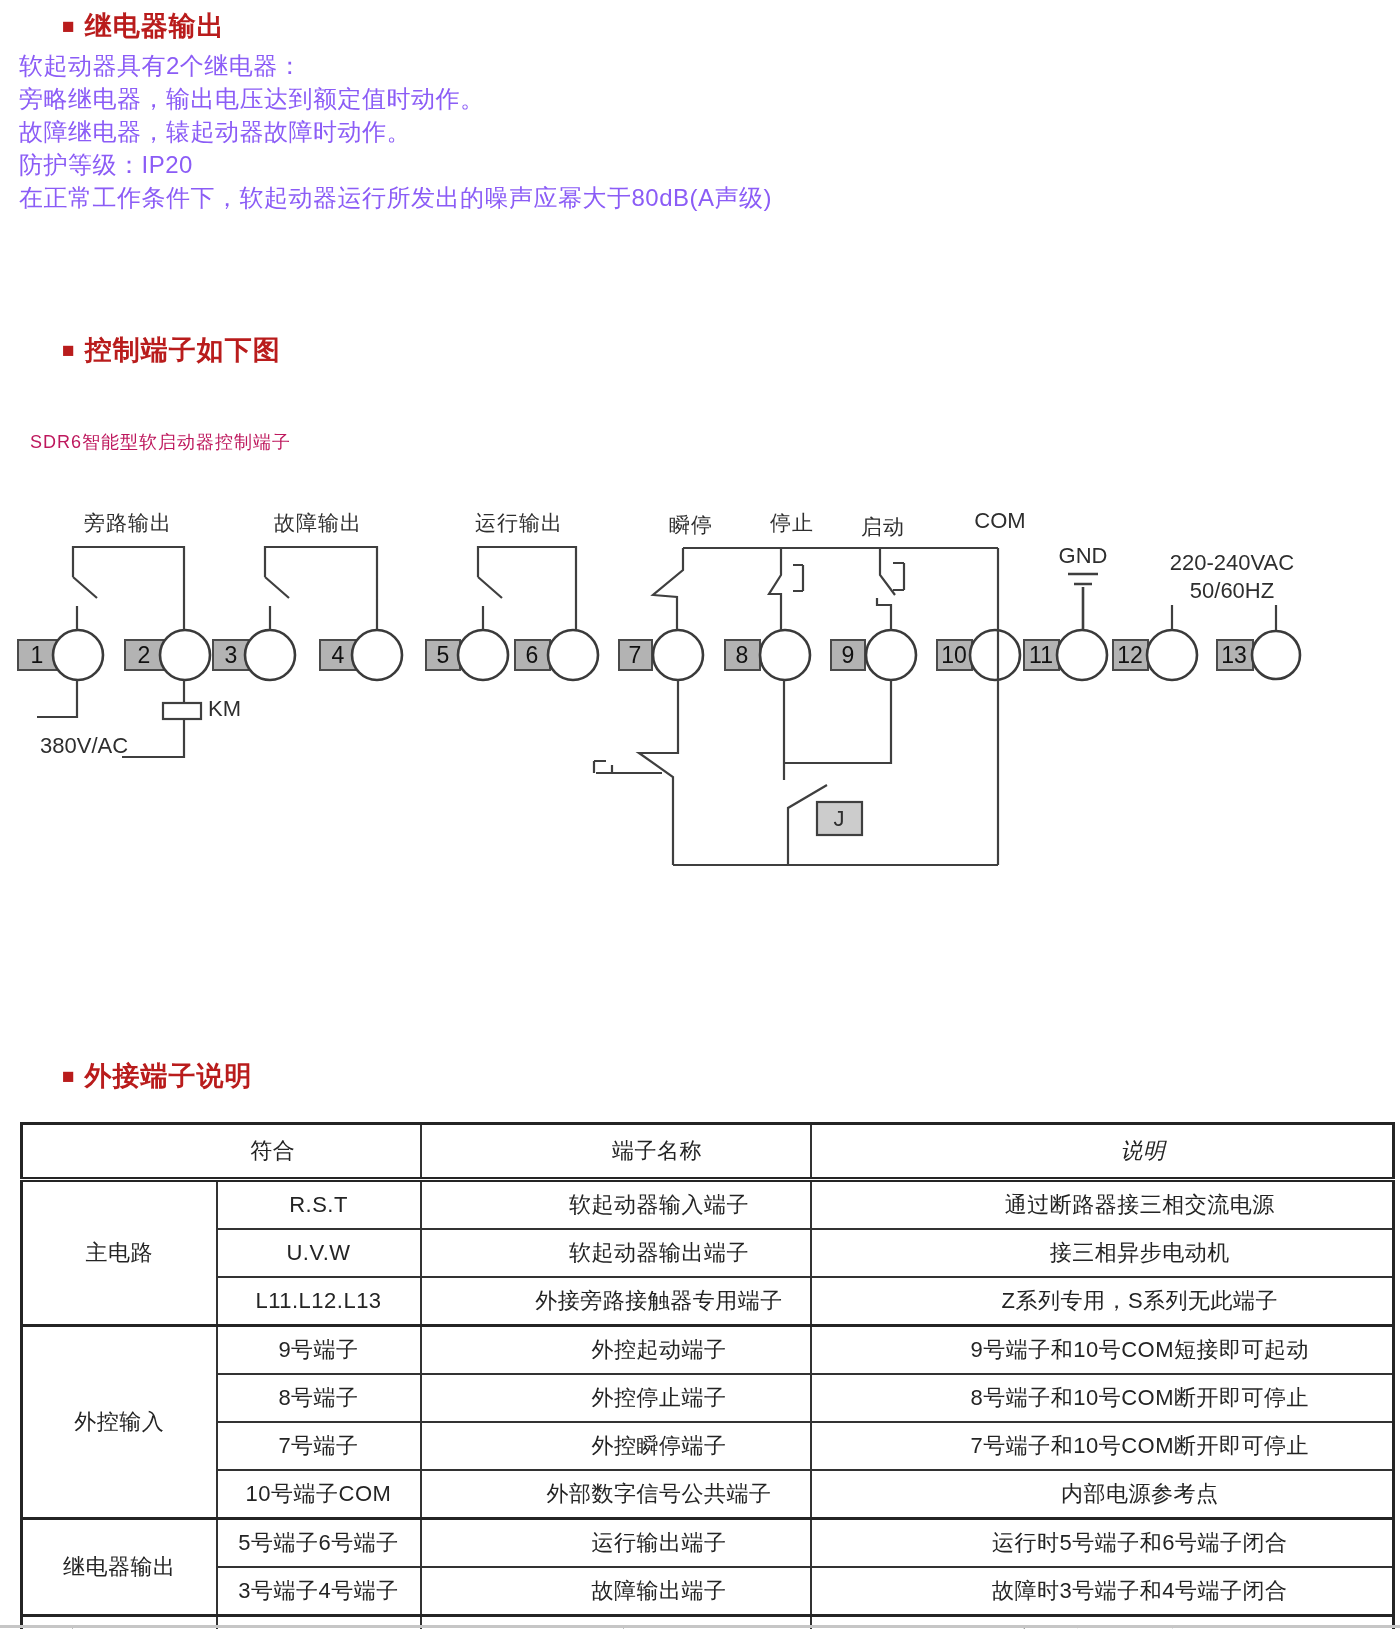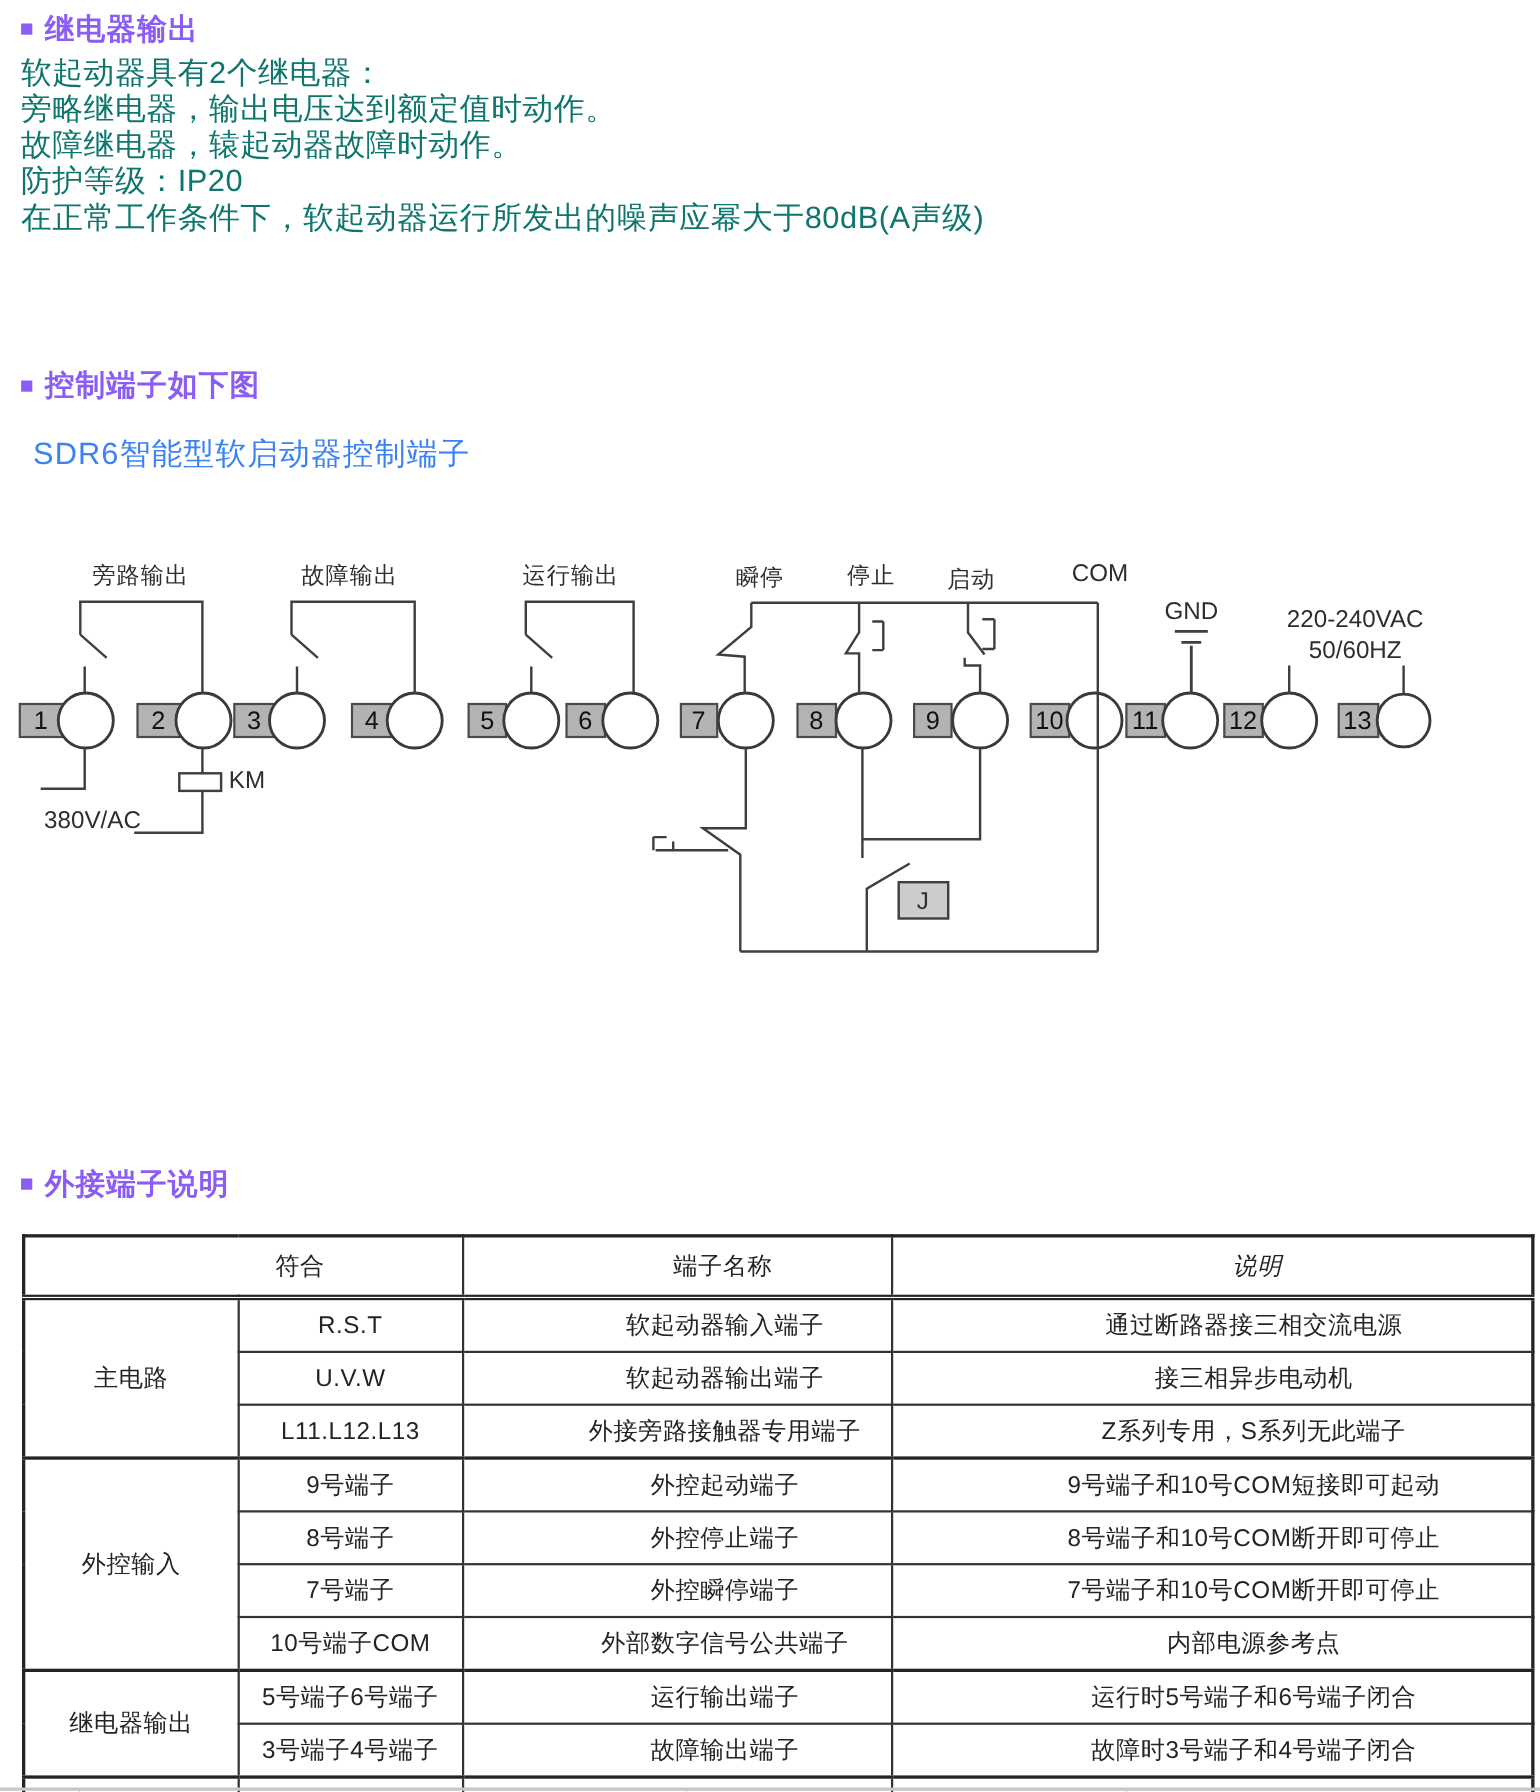--- a/index.html
+++ b/index.html
@@ -1,22 +1,22 @@
 <!DOCTYPE html>
 <html><head>
 <meta charset="utf-8">
 <style>
   html,body{margin:0;padding:0;background:#ffffff;}
   #page{position:relative;width:1400px;height:1629px;background:#ffffff;overflow:hidden;
         font-family:"Liberation Sans","DejaVu Sans",sans-serif;color:#1f1f1f;}
   .abs{position:absolute;}
-  .h1{font-size:27px;font-weight:bold;color:#8b5cf6;letter-spacing:1px;white-space:nowrap;}
+  .h1{font-size:27px;font-weight:bold;color:#b91c1c;letter-spacing:1px;white-space:nowrap;margin-left:44px;}
   .bullet{display:inline-block;font-size:21px;margin-right:9px;transform:translateY(-2px);}
-  .bodyline{font-size:28px;line-height:33px;color:#0f766e;letter-spacing:0.5px;white-space:nowrap;}
-  .note{font-size:28px;color:#3b82f6;letter-spacing:1px;white-space:nowrap;}
+  .bodyline{font-size:24px;line-height:33px;color:#8b5cf6;letter-spacing:0.5px;white-space:nowrap;}
+  .note{font-size:18px;color:#be185d;letter-spacing:1px;white-space:nowrap;margin-top:36px;}
   svg text{font-family:"Liberation Sans","DejaVu Sans",sans-serif;}
   .dlabel{font-size:21px;fill:#2e2e2e;letter-spacing:1px;}
   .dlabel-lat{font-size:22px;fill:#2e2e2e;}
   .tnum{font-size:23px;fill:#111;}
   
   table.spec{border-collapse:collapse;table-layout:fixed;width:1372px;
              border:3px solid #242424;}
   table.spec th,table.spec td{border:2px solid #323232;font-size:22px;font-weight:normal;
              color:#242424;vertical-align:middle;letter-spacing:0.5px;overflow:hidden;white-space:nowrap;text-align:center;}
   table.spec thead th{height:50px;border-bottom:5px double #242424;}

